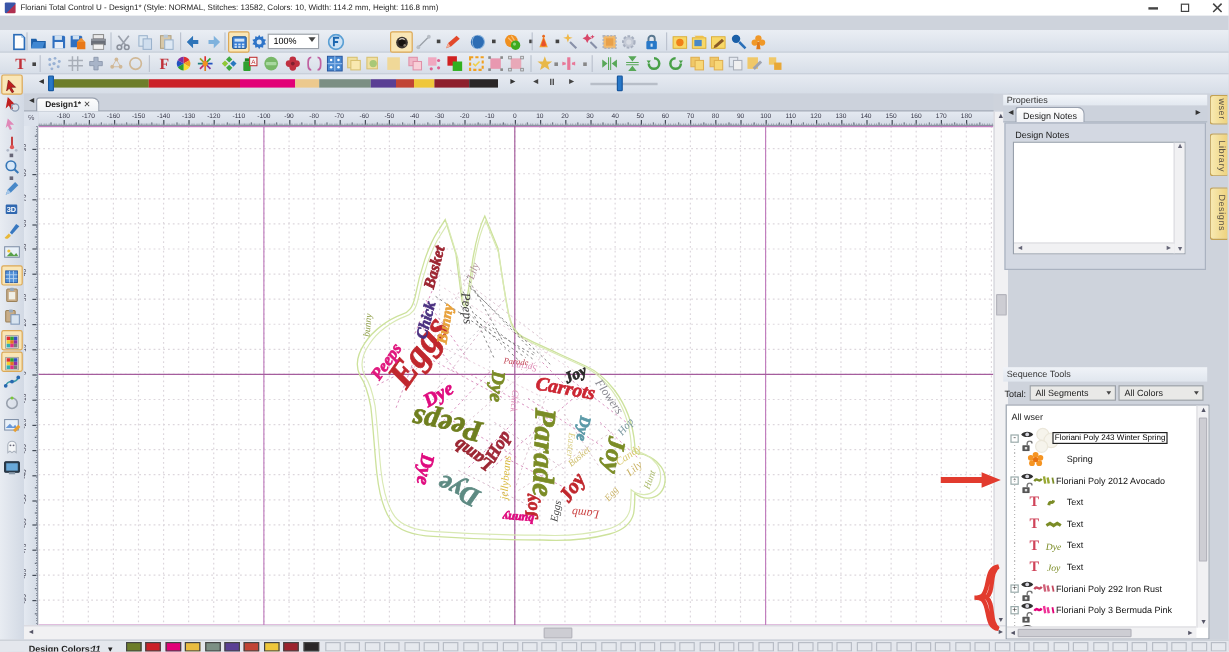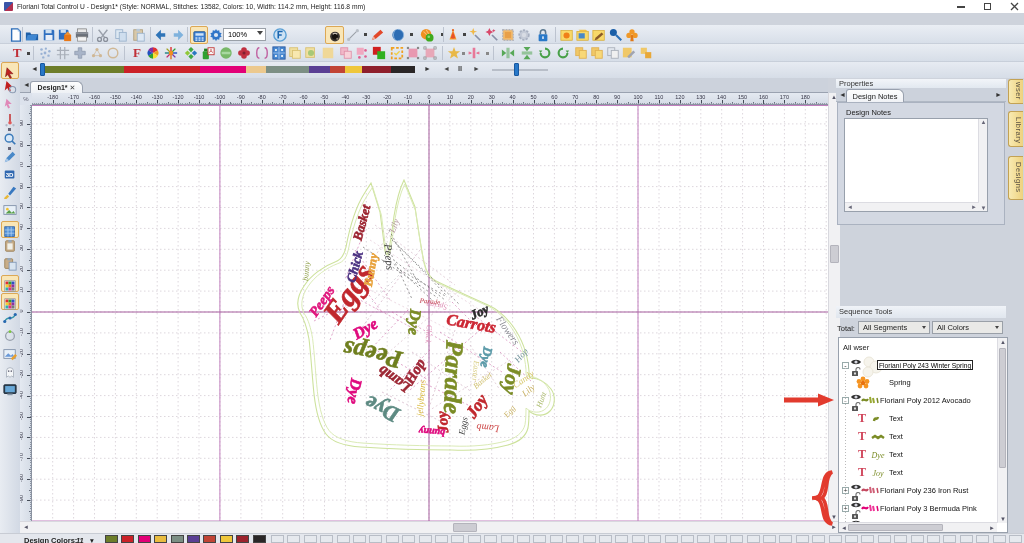--- a/index.html
+++ b/index.html
@@ -935,21 +935,21 @@
       <svg class="abs" style="left:12px;top:154px" width="10" height="9" viewBox="0 0 10 9">
         <rect x="1" y="4" width="6" height="5" rx="0.5" fill="#555"></rect>
         <path d="M5 4V2.5a2 2 0 014 0" fill="none" stroke="#777" stroke-width="1.2"></path>
         <rect x="3" y="5.5" width="2" height="2" fill="#ddd"></rect>
       </svg>
       <svg class="abs" style="left:22px;top:146px" width="20" height="12" viewBox="0 0 20 12">
         <path d="M1 7C3 3 5 9 7 5" stroke="#c5485f" stroke-width="2" fill="none"></path>
         <path d="M9 3l1 6M12 4l1 5" stroke="#d06078" stroke-width="2"></path>
         <path d="M16 4l1 5" stroke="#c5485f" stroke-width="1.5"></path>
       </svg>
-      <span class="rowt" style="left:41px;top:148px">Floriani Poly 236 Iron Rust</span>
+      <span class="rowt" style="left:41px;top:148px">Floriani Poly 292 Iron Rust</span>
       <div class="abs" style="left:3px;top:167px;width:7px;height:7px;background:#fff;border:1px solid #9aa;font-size:7px;line-height:5px;text-align:center;color:#333">+</div>
       <svg class="abs" style="left:11px;top:163px" width="12" height="8" viewBox="0 0 12 8">
         <path d="M1 4C3 1 9 1 11 4C9 7 3 7 1 4z" fill="#303030"></path>
         <circle cx="6" cy="4" r="1.6" fill="#d8d8e0"></circle>
       </svg>
       <svg class="abs" style="left:12px;top:172px" width="10" height="9" viewBox="0 0 10 9">
         <rect x="1" y="4" width="6" height="5" rx="0.5" fill="#555"></rect>
         <path d="M5 4V2.5a2 2 0 014 0" fill="none" stroke="#777" stroke-width="1.2"></path>
         <rect x="3" y="5.5" width="2" height="2" fill="#ddd"></rect>
       </svg>

